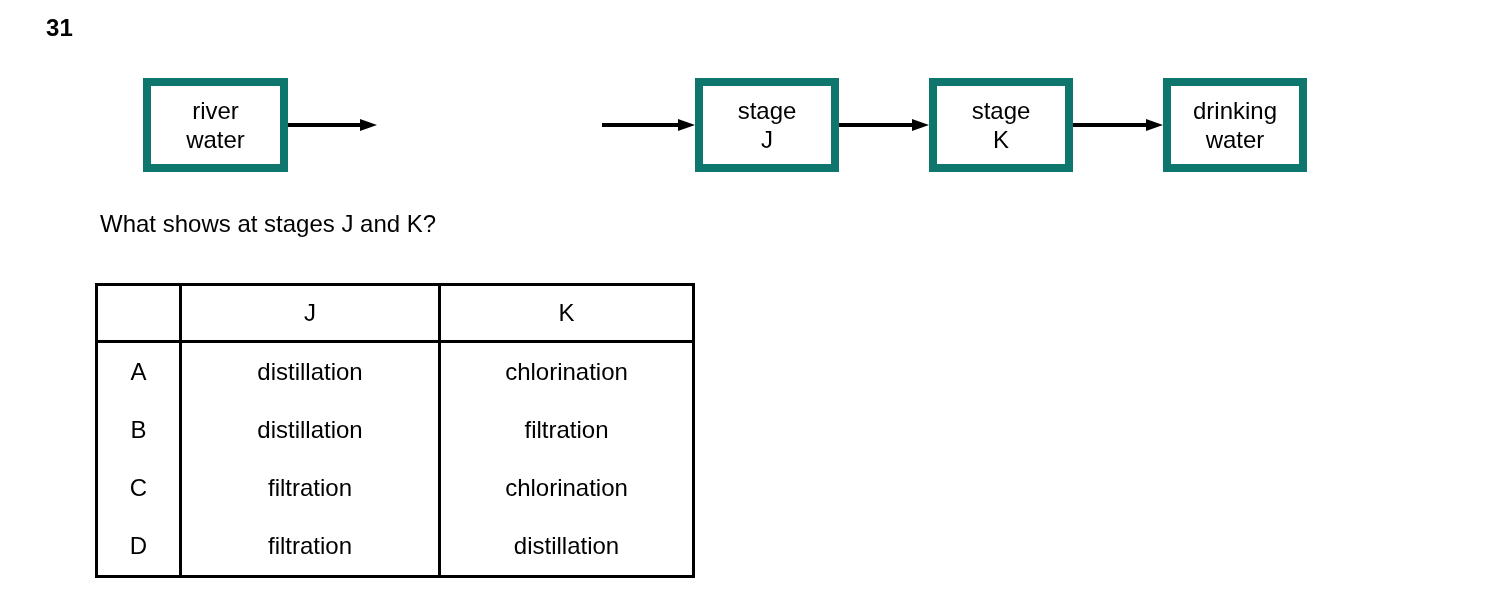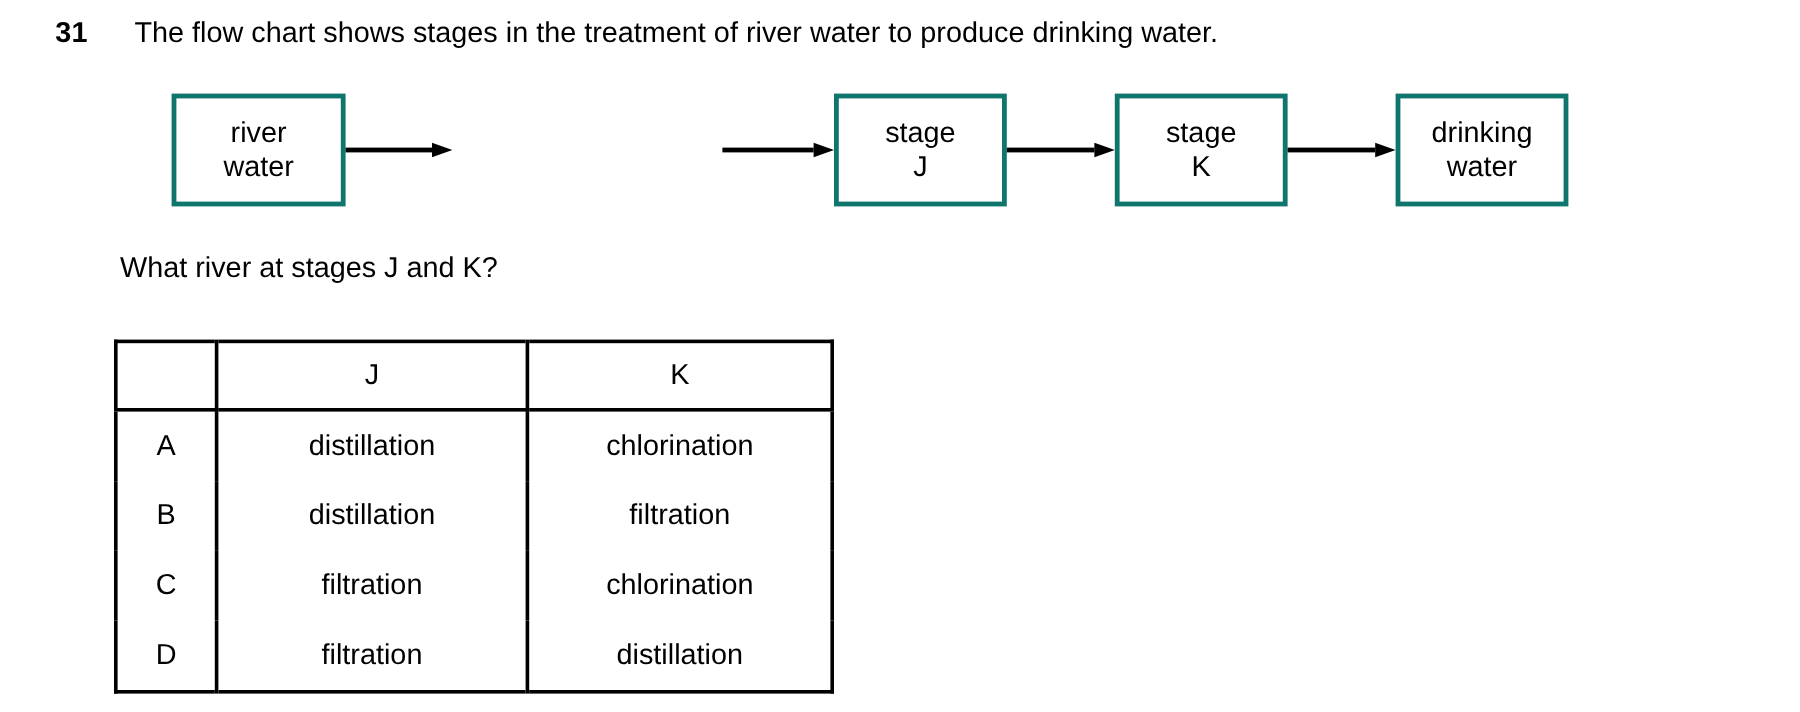--- a/index.html
+++ b/index.html
@@ -50,21 +50,21 @@
     left: 0;
     top: 78px;
     width: 1500px;
     height: 96px;
   }
   .fc-box {
     position: absolute;
     top: 0;
     height: 94px;
     box-sizing: border-box;
-    border: 4px solid #0f766e;
+    border: 8px solid #0f766e;
     background: #ffffff;
     display: flex;
     flex-direction: column;
     align-items: center;
     justify-content: center;
     font-size: 24px;
     line-height: 29px;
     text-align: center;
     white-space: nowrap;
   }
@@ -139,21 +139,20 @@
   
   tr.head-row td { border-bottom: 3px solid #000000 !important; height: 54px; }
   tr.body-row td { height: 58px; }
   td.label-cell { font-weight: bold; }
 </style>
 </head>
 <body>
 
 <div class="stem">
   <div class="stem-number">31</div>
-  <div class="stem-text">The flow chart shows stages in the treatment of river water to produce drinking water.</div>
 </div>
 
 <div class="flowchart">
 
   <div class="fc-box" id="box0" style="left:143px; width:145px;">
     <span>river</span>
     <span>water</span>
   </div>
 
   <div class="fc-arrow" style="left:288px; width:89px;">
@@ -187,21 +186,21 @@
     <div class="head"></div>
   </div>
 
   <div class="fc-box" id="box4" style="left:1163px; width:144px;text-align:center;">
     <span>drinking</span>
     <span>water</span>
   </div>
 
 </div>
 
-<div class="subquestion">What river at stages J and K?</div>
+<div class="subquestion">What shows at stages J and K?</div>
 
 <div class="answer-table-wrap">
   <table class="answer-table">
     <tbody>
       <tr class="head-row">
         <td class="col-label"></td>
         <td class="col-j">J</td>
         <td class="col-k">K</td>
       </tr>
       <tr class="body-row">

